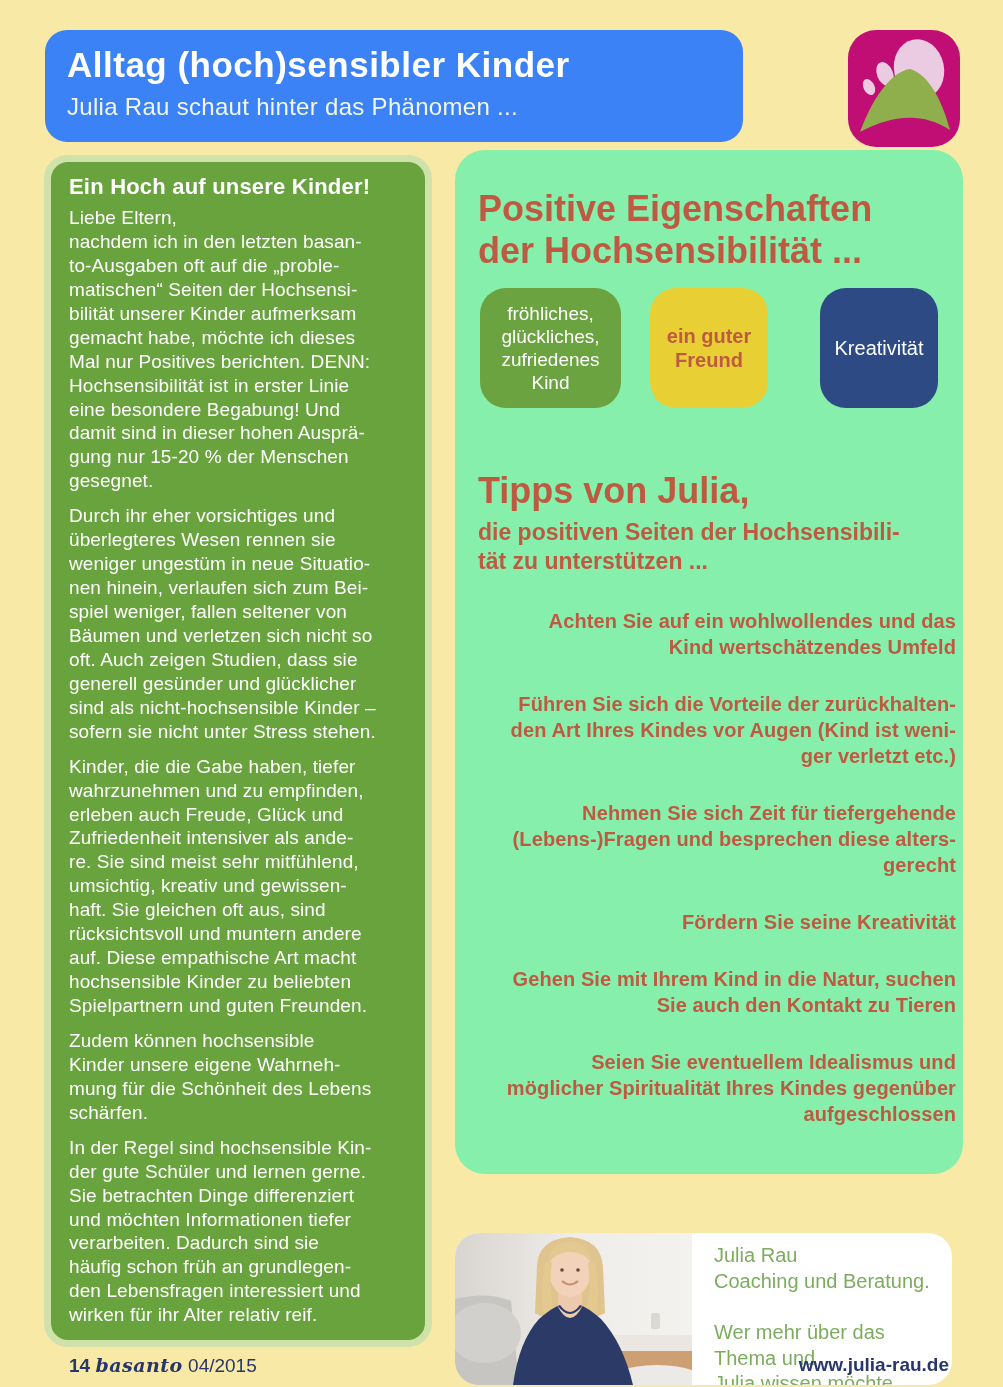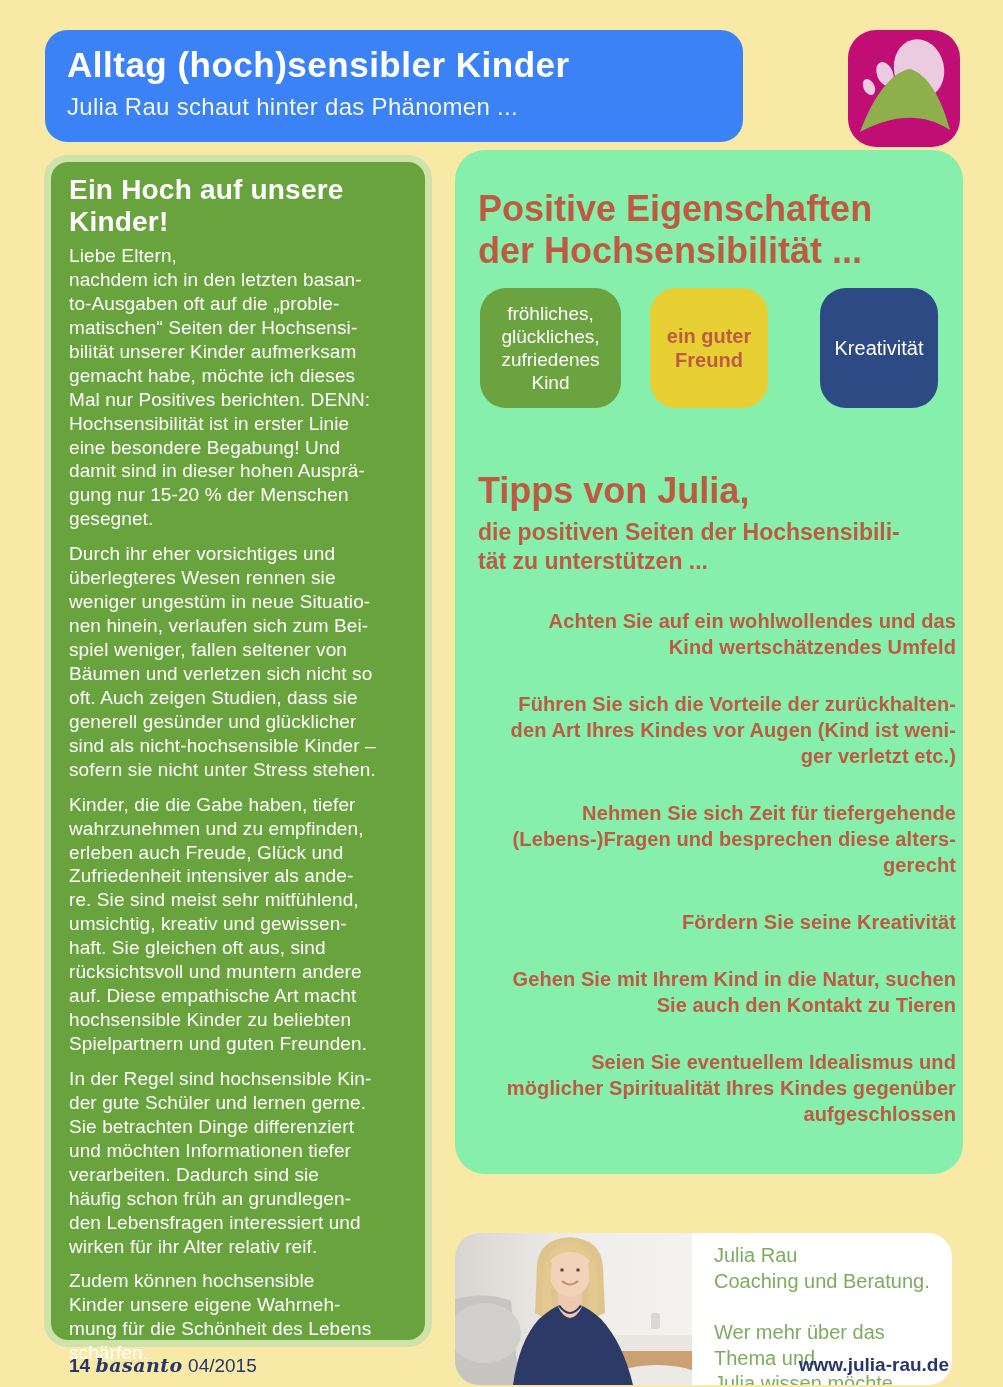--- a/index.html
+++ b/index.html
@@ -35,21 +35,21 @@
   .article-col{
     left:44px;top:155px;width:388px;height:1192px;
     background:#69A33E;
     border:7px solid #CFE2A9;
     border-radius:24px;
     box-sizing:border-box;
     padding:12px 16px 12px 18px;
     color:#fff;
   }
   .article-heading{
-    font-size:28px;font-weight:bold;margin-bottom:6px;letter-spacing:.2px;
+    font-size:22px;font-weight:bold;margin-bottom:6px;letter-spacing:.2px;
   }
   .article-par{
     font-size:19px;line-height:1.26;margin-bottom:11px;letter-spacing:.1px;
   }
 
   
   .panel{
     left:455px;top:150px;width:508px;height:1024px;
     background:#86efac;border-radius:30px;
     box-sizing:border-box;
@@ -155,32 +155,32 @@
 wahrzunehmen und zu empfinden,
 erleben auch Freude, Glück und
 Zufriedenheit intensiver als ande-
 re. Sie sind meist sehr mitfühlend,
 umsichtig, kreativ und gewissen-
 haft. Sie gleichen oft aus, sind
 rücksichtsvoll und muntern andere
 auf. Diese empathische Art macht
 hochsensible Kinder zu beliebten
 Spielpartnern und guten Freunden.</div>
+  <div class="article-par preline">Zudem können hochsensible
+Kinder unsere eigene Wahrneh-
+mung für die Schönheit des Lebens
+schärfen.</div>
   <div class="article-par preline">In der Regel sind hochsensible Kin-
 der gute Schüler und lernen gerne.
 Sie betrachten Dinge differenziert
 und möchten Informationen tiefer
 verarbeiten. Dadurch sind sie
 häufig schon früh an grundlegen-
 den Lebensfragen interessiert und
 wirken für ihr Alter relativ reif.</div>
-  <div class="article-par preline">Zudem können hochsensible
-Kinder unsere eigene Wahrneh-
-mung für die Schönheit des Lebens
-schärfen.</div>
 </div>
 
 <div class="abs panel">
   <div class="panel-title preline">Positive Eigenschaften
 der Hochsensibilität ...</div>
 
   <div class="card card-green preline">fröhliches,
 glückliches,
 zufriedenes
 Kind</div>

